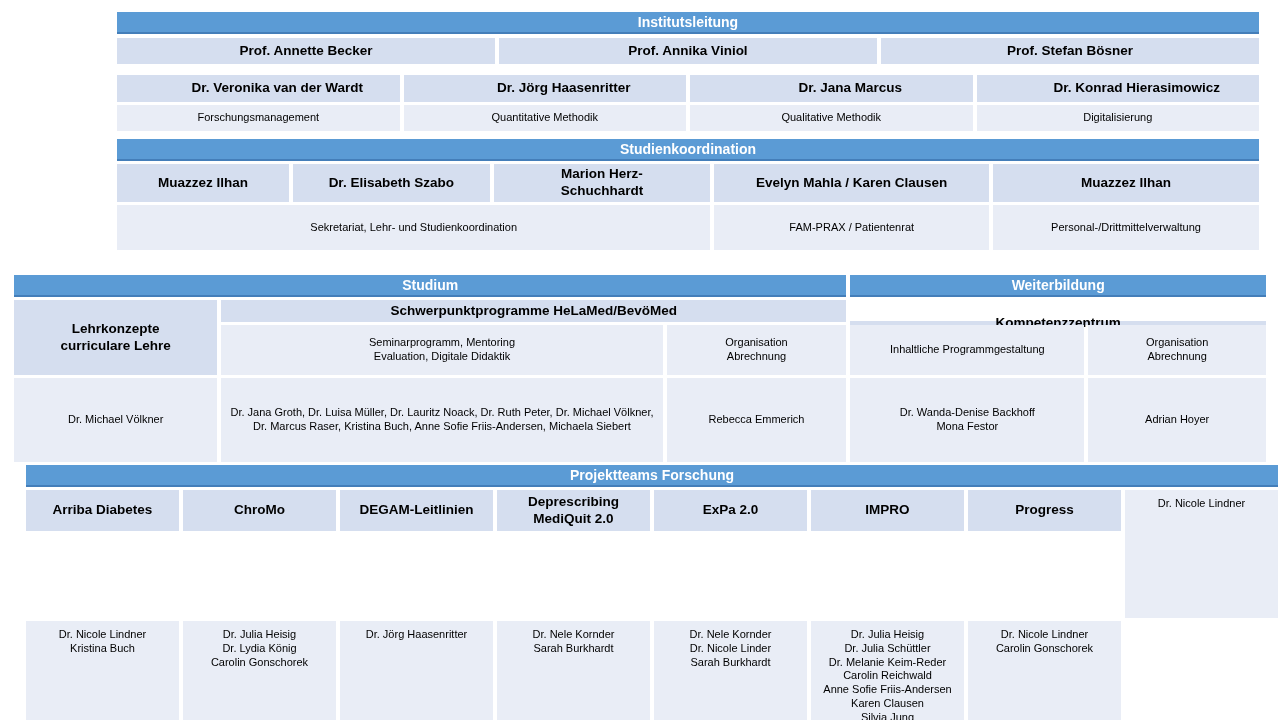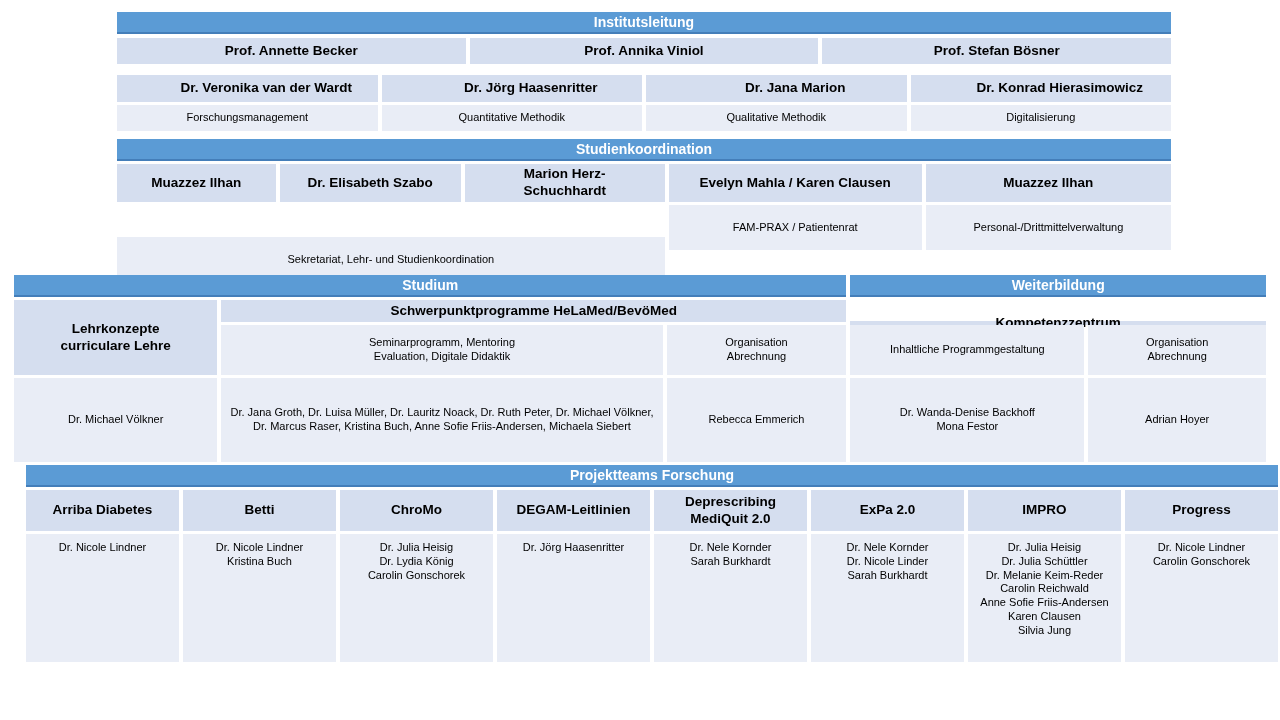--- a/index.html
+++ b/index.html
@@ -28,36 +28,36 @@
     white-space: pre-line;
     padding: 2px 6px;
     line-height: 1.25;
   }
   .name { background: #D5DEEF; font-weight: bold; font-size: 13.5px; }
   .func { background: #E9EDF6; font-weight: normal; font-size: 11px; }
   .top-align { align-items: flex-start; padding-top: 7px; }
   .flow { white-space: normal; padding: 2px 2px; }
 
   
-  #section-a { position: absolute; left: 117px; top: 12px; width: 1054px; }
+  #section-a { position: absolute; left: 117px; top: 12px; width: 1142px; }
   .grid3 { display: grid; grid-template-columns: 1fr 1fr 1fr; column-gap: 4px; margin-top: 4px; }
   .grid3 .cell { height: 26px; }
   .grid4 { display: grid; grid-template-columns: 1fr 1fr 1fr 1fr; column-gap: 4px; margin-top: 3px; }
   .grid4.names .cell { height: 27px; padding-left: 44px; }
   .grid4.funcs .cell { height: 26px; }
   .gap8 { height: 8px; }
   #mgmt-grid {
     display: grid;
     grid-template-columns: 161fr 184fr 203fr 257fr 249fr;
     column-gap: 4px; row-gap: 3px;
     margin-top: 3px;
   }
   #mgmt-grid .name { height: 38px; }
   #mgmt-grid .func { height: 45px; }
-  .span3 { grid-column: 1 / 4; margin-top: 32px; }
+  .span3 { grid-column: 1 / 4; }
 
   
   #section-b {
     position: absolute; left: 14px; top: 275px; width: 1252px;
     display: grid;
     grid-template-columns: 206fr 447fr 182fr 237fr 180fr;
     grid-template-rows: 22px 22px 50px 84px;
     column-gap: 4px; row-gap: 3px;
   }
   .b-studium { grid-column: 1 / 4; grid-row: 1; }
@@ -95,21 +95,21 @@
   <div class="grid3">
     <div class="cell name">Prof. Annette Becker</div>
     <div class="cell name">Prof. Annika Viniol</div>
     <div class="cell name">Prof. Stefan Bösner</div>
   </div>
   <div class="gap8"></div>
 
   <div class="grid4 names">
     <div class="cell name">Dr. Veronika van der Wardt</div>
     <div class="cell name">Dr. Jörg Haasenritter</div>
-    <div class="cell name">Dr. Jana Marion</div>
+    <div class="cell name">Dr. Jana Marcus</div>
     <div class="cell name">Dr. Konrad Hierasimowicz</div>
   </div>
   <div class="grid4 funcs">
     <div class="cell func">Forschungsmanagement</div>
     <div class="cell func">Quantitative Methodik</div>
     <div class="cell func">Qualitative Methodik</div>
     <div class="cell func">Digitalisierung</div>
   </div>
   <div class="gap8"></div>
 
@@ -149,21 +149,20 @@
   <div class="cell func b-r4-c3">Rebecca Emmerich</div>
   <div class="cell func b-r4-c4">Dr. Wanda-Denise Backhoff
 Mona Festor</div>
   <div class="cell func b-r4-c5">Adrian Hoyer</div>
 </div>
 
 <div id="section-c">
   <div class="bar">Projektteams Forschung</div>
   <div id="project-grid">
     <div class="cell name">Arriba Diabetes</div>
-    <div class="cell name">Betti</div>
     <div class="cell name">ChroMo</div>
     <div class="cell name">DEGAM-Leitlinien</div>
     <div class="cell name">Deprescribing
 MediQuit 2.0</div>
     <div class="cell name">ExPa 2.0</div>
     <div class="cell name">IMPRO</div>
     <div class="cell name">Progress</div>
 
     <div class="cell func top-align">Dr. Nicole Lindner</div>
     <div class="cell func top-align">Dr. Nicole Lindner

